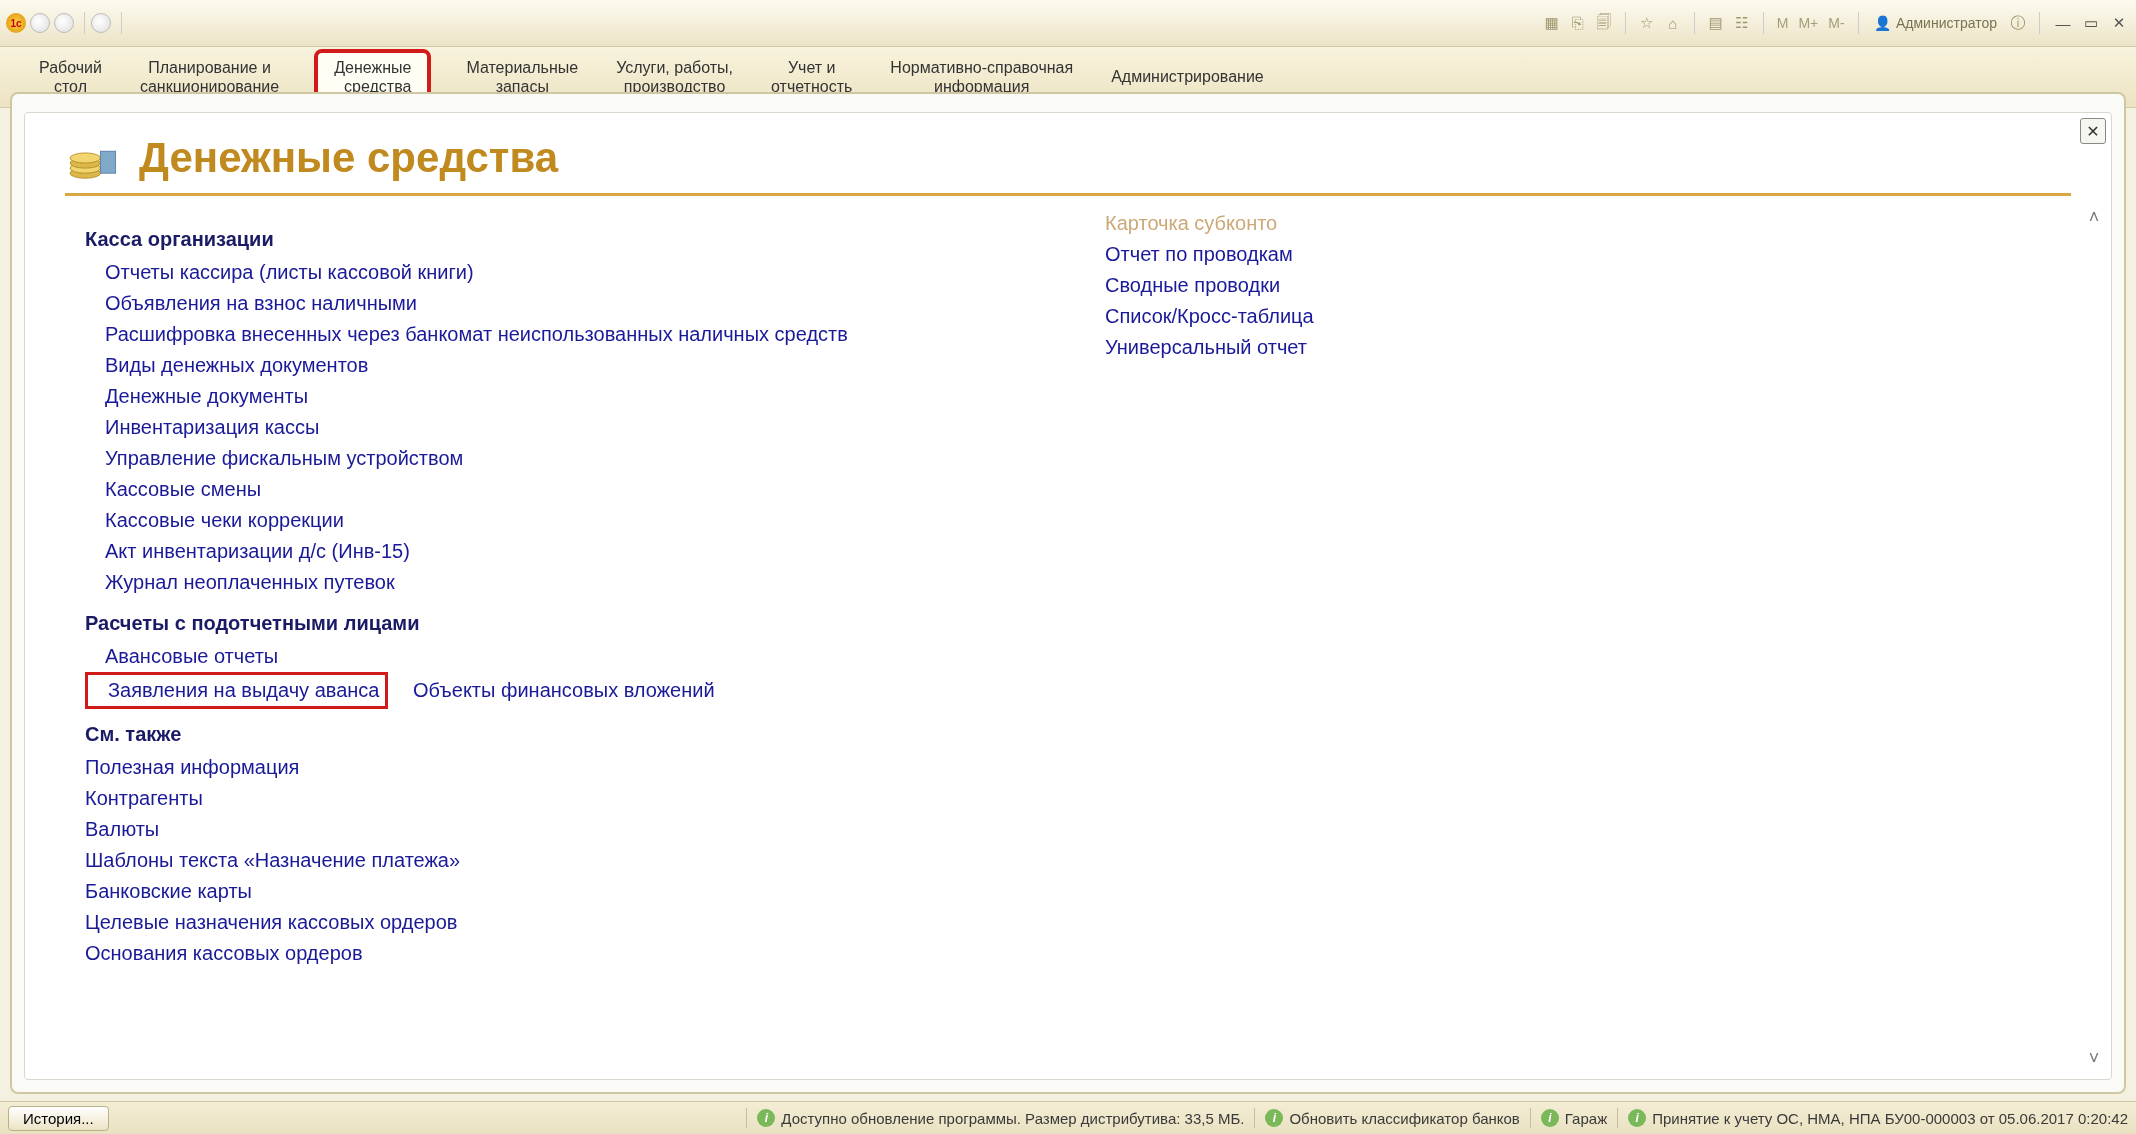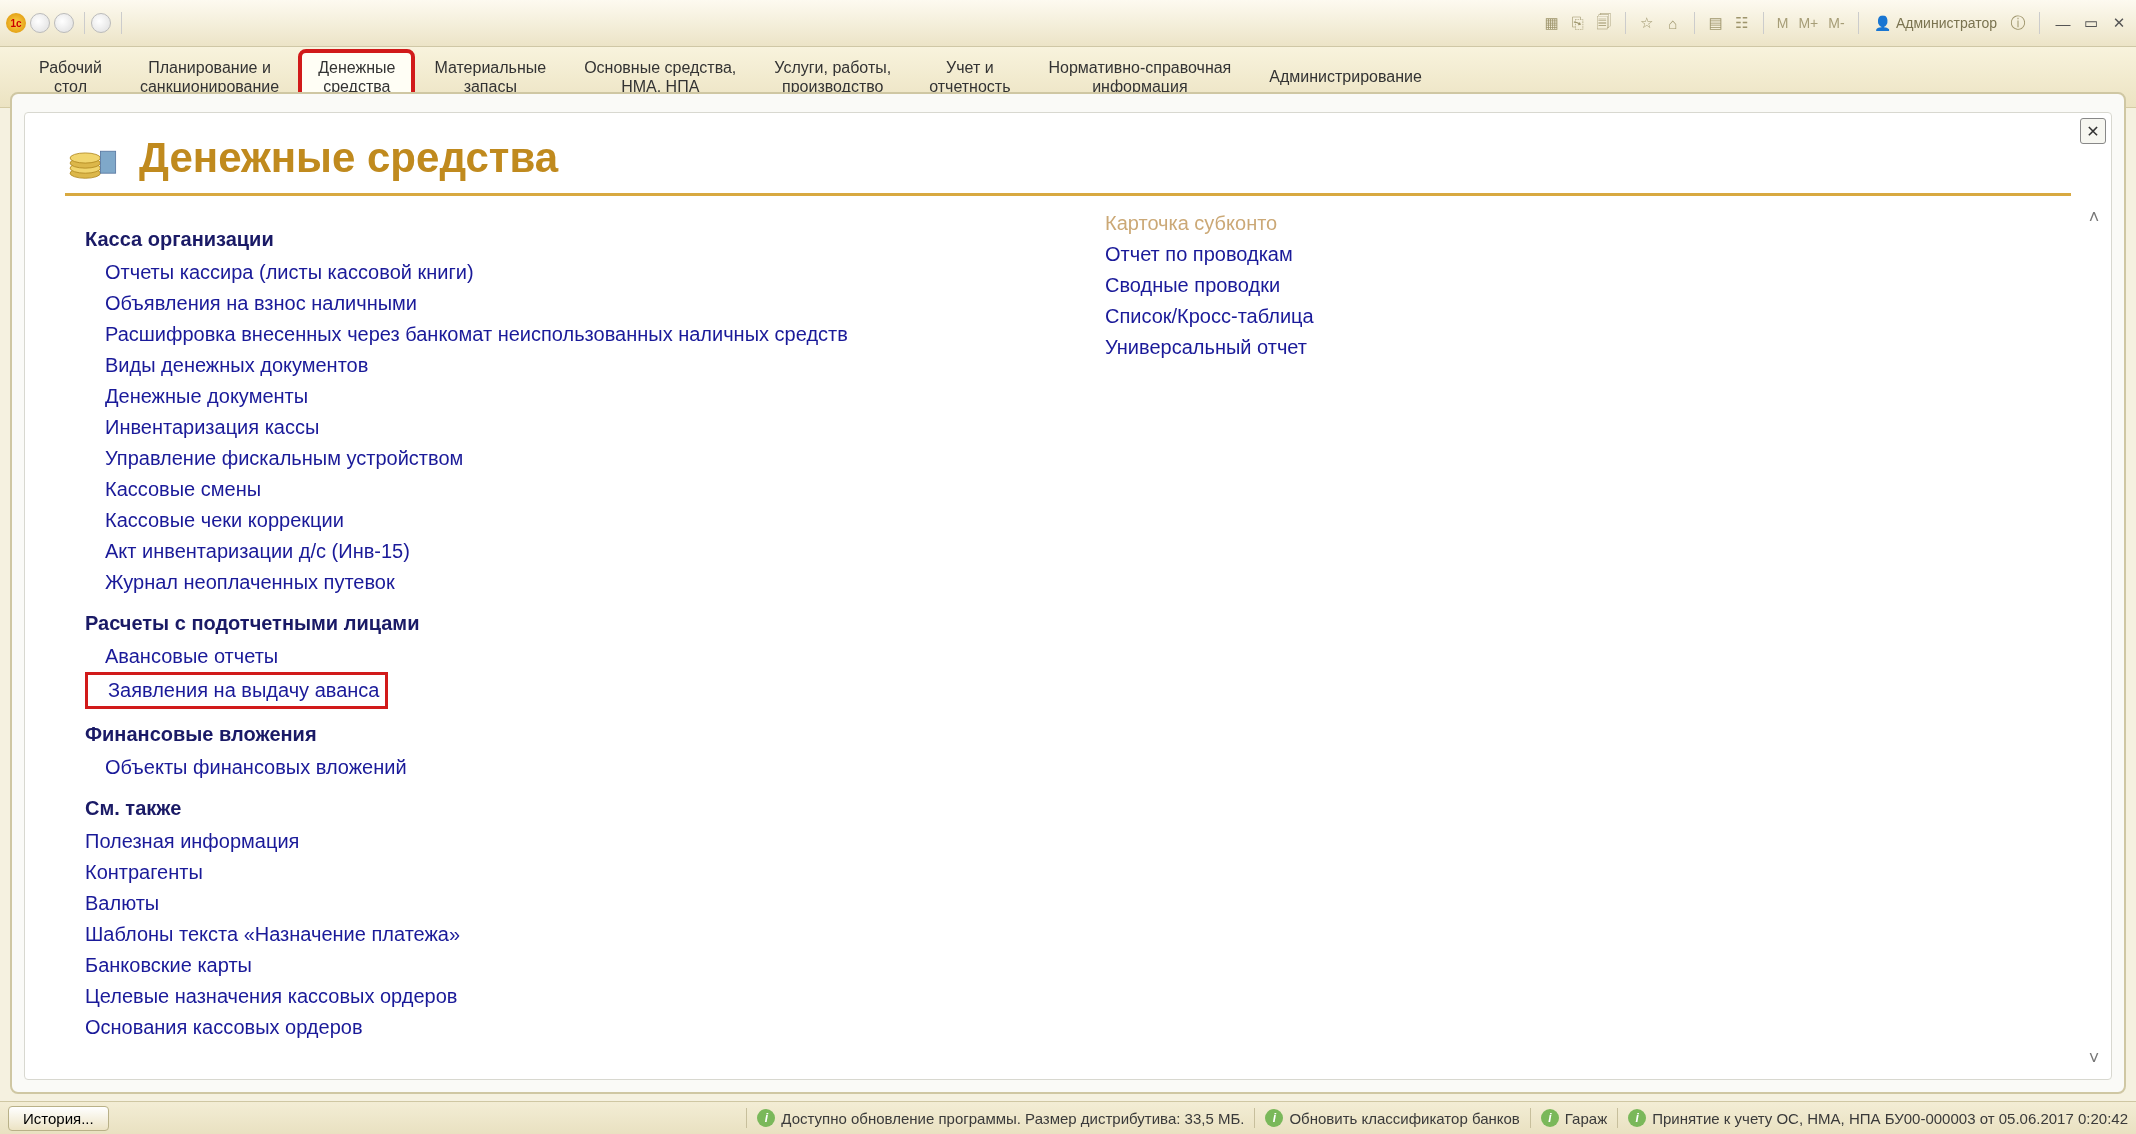--- a/index.html
+++ b/index.html
@@ -87,21 +87,22 @@
     border:3px solid transparent;
     margin:2px 0;
   }
   .sections .sec.active {
     background:#fffef5;
     border-radius:4px;
   }
   .sections .sec.highlight-red {
     border:4px solid #d11a1a;
     border-radius:8px;
-    margin:2px 0;
+    margin:2px 16px;
+    align-items:flex-end;
   }
 
   
   .workspace {
     position:absolute;
     left:10px; right:10px; top:92px; bottom:40px;
     border:2px solid #cfc7a3;
     border-radius:8px;
     background:#fafaf7;
     overflow:hidden;
@@ -269,24 +270,20 @@
     <span>Планирование и</span>
     <span>санкционирование</span>
   </div>
   <div class="sec active highlight-red">
     <span>Денежные</span>
     <span>средства</span>
   </div>
   <div class="sec">
     <span>Материальные</span>
     <span>запасы</span>
-  </div>
-  <div class="sec">
-    <span>Основные средства,</span>
-    <span>НМА, НПА</span>
   </div>
   <div class="sec">
     <span>Услуги, работы,</span>
     <span>производство</span>
   </div>
   <div class="sec">
     <span>Учет и</span>
     <span>отчетность</span>
   </div>
   <div class="sec">
@@ -333,21 +330,20 @@
         <div class="link-item">Кассовые чеки коррекции</div><br>
         <div class="link-item">Акт инвентаризации д/с (Инв-15)</div><br>
         <div class="link-item">Журнал неоплаченных путевок</div>
 
         <div class="group-title">Расчеты с подотчетными лицами</div>
         <div class="link-item">Авансовые отчеты</div><br>
         <span class="red-box">
           <span class="link-item" style="margin-left:14px">Заявления на выдачу аванса</span>
         </span>
 
-        <div class="group-title">Финансовые вложения</div>
         <div class="link-item">Объекты финансовых вложений</div>
 
         <div class="group-title">См. также</div>
         <div class="link-item" style="margin-left:0">Полезная информация</div><br>
         <div class="link-item" style="margin-left:0">Контрагенты</div><br>
         <div class="link-item" style="margin-left:0">Валюты</div><br>
         <div class="link-item" style="margin-left:0">Шаблоны текста «Назначение платежа»</div><br>
         <div class="link-item" style="margin-left:0">Банковские карты</div><br>
         <div class="link-item" style="margin-left:0">Целевые назначения кассовых ордеров</div><br>
         <div class="link-item" style="margin-left:0">Основания кассовых ордеров</div>

